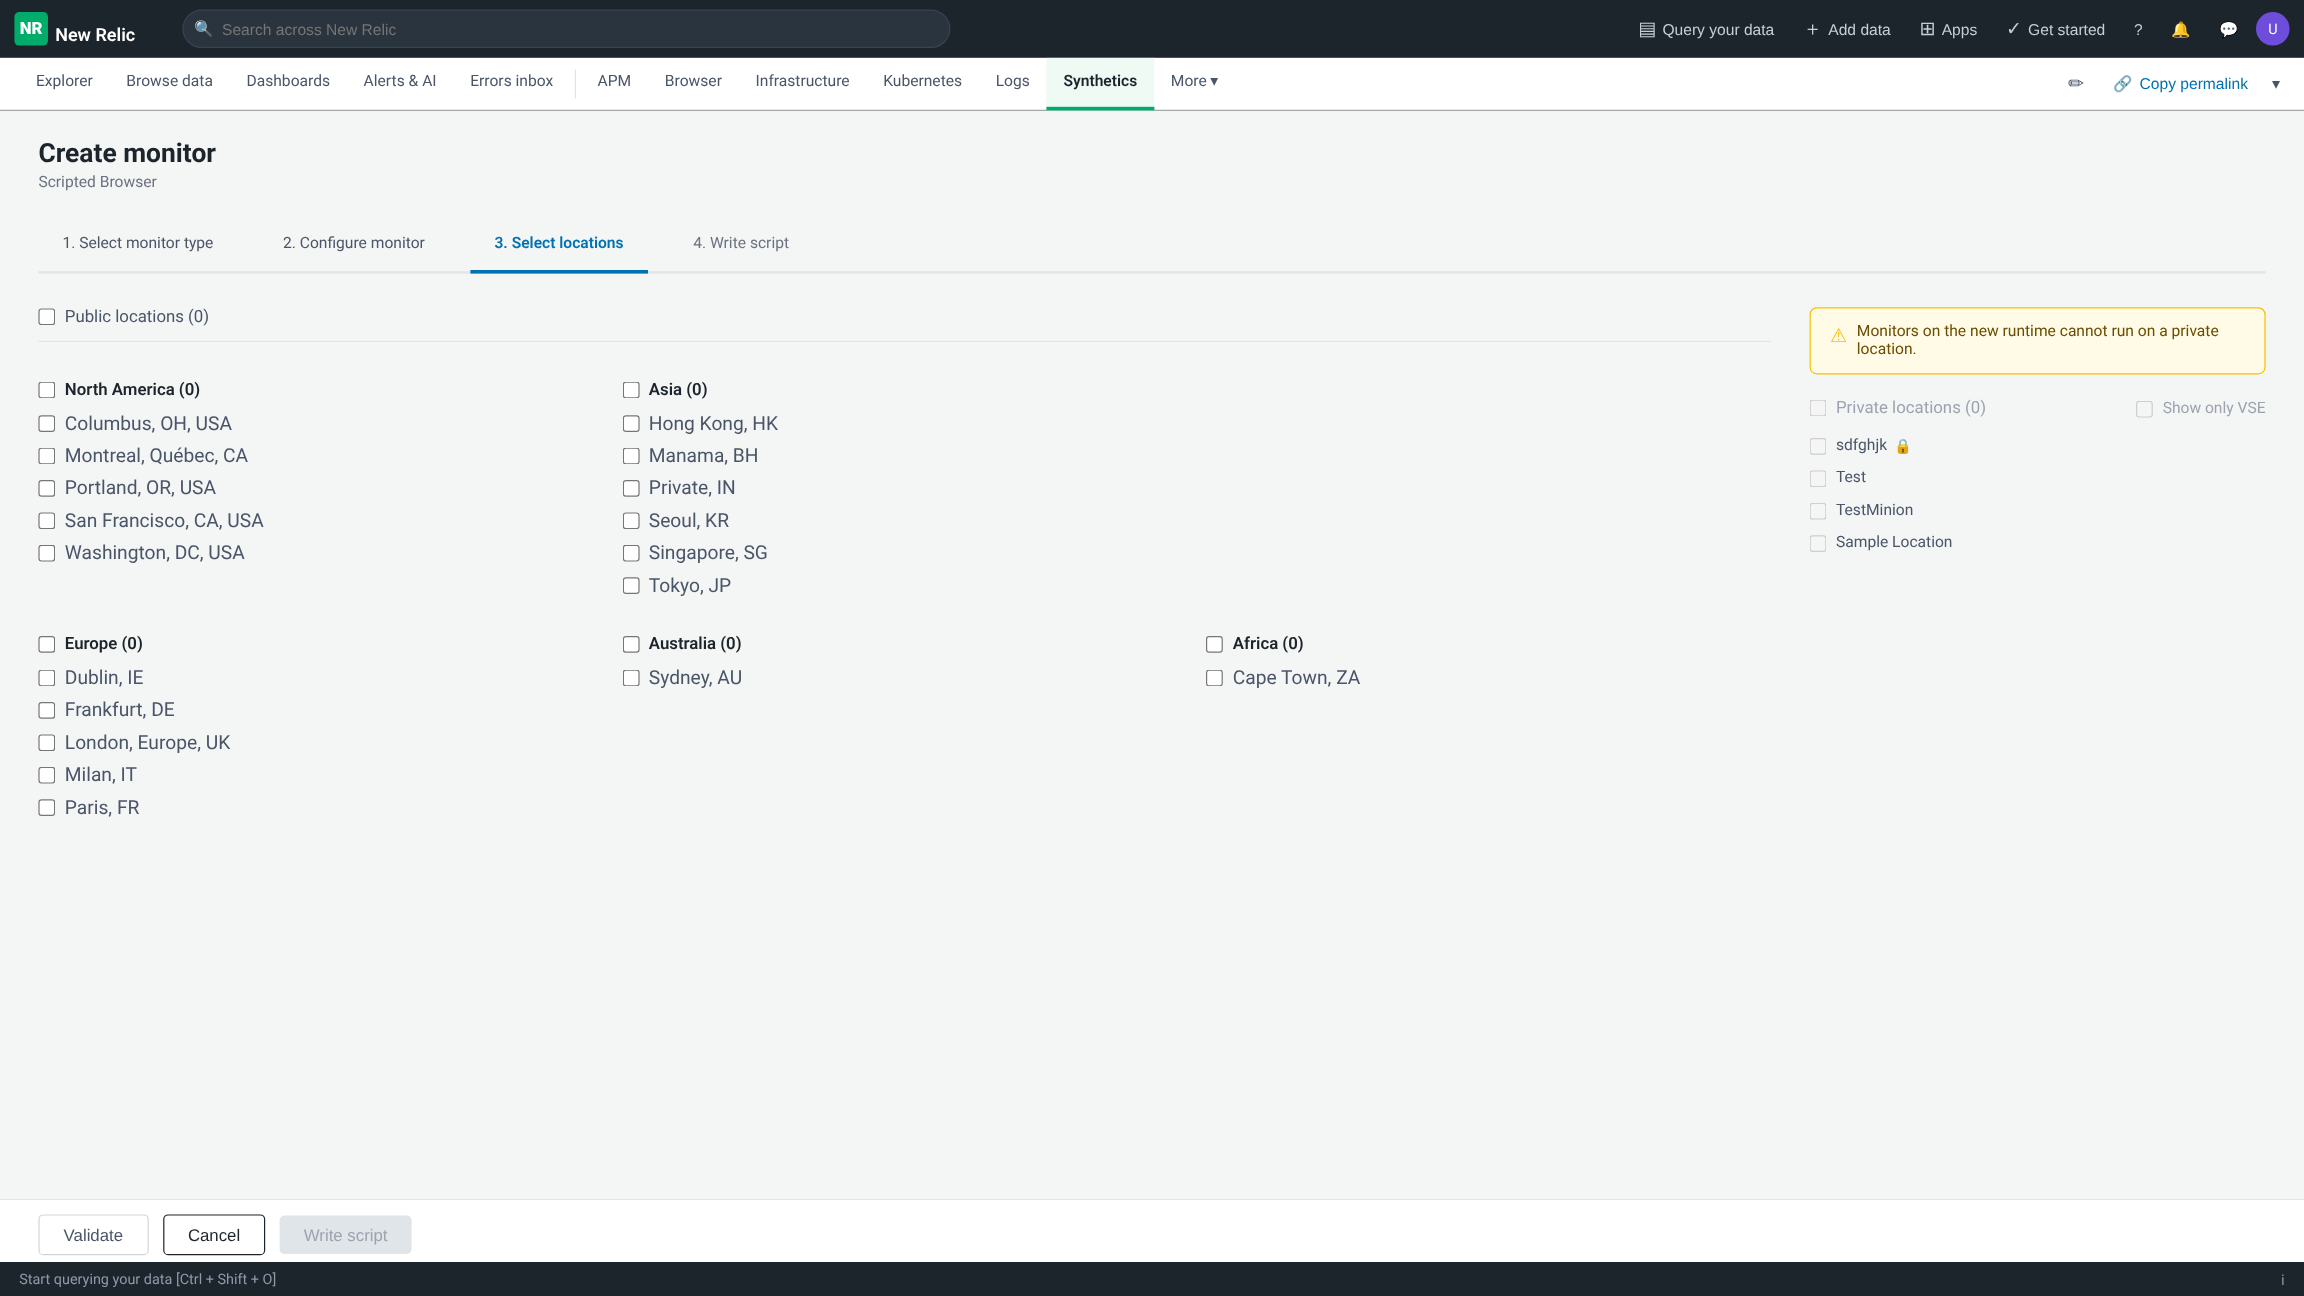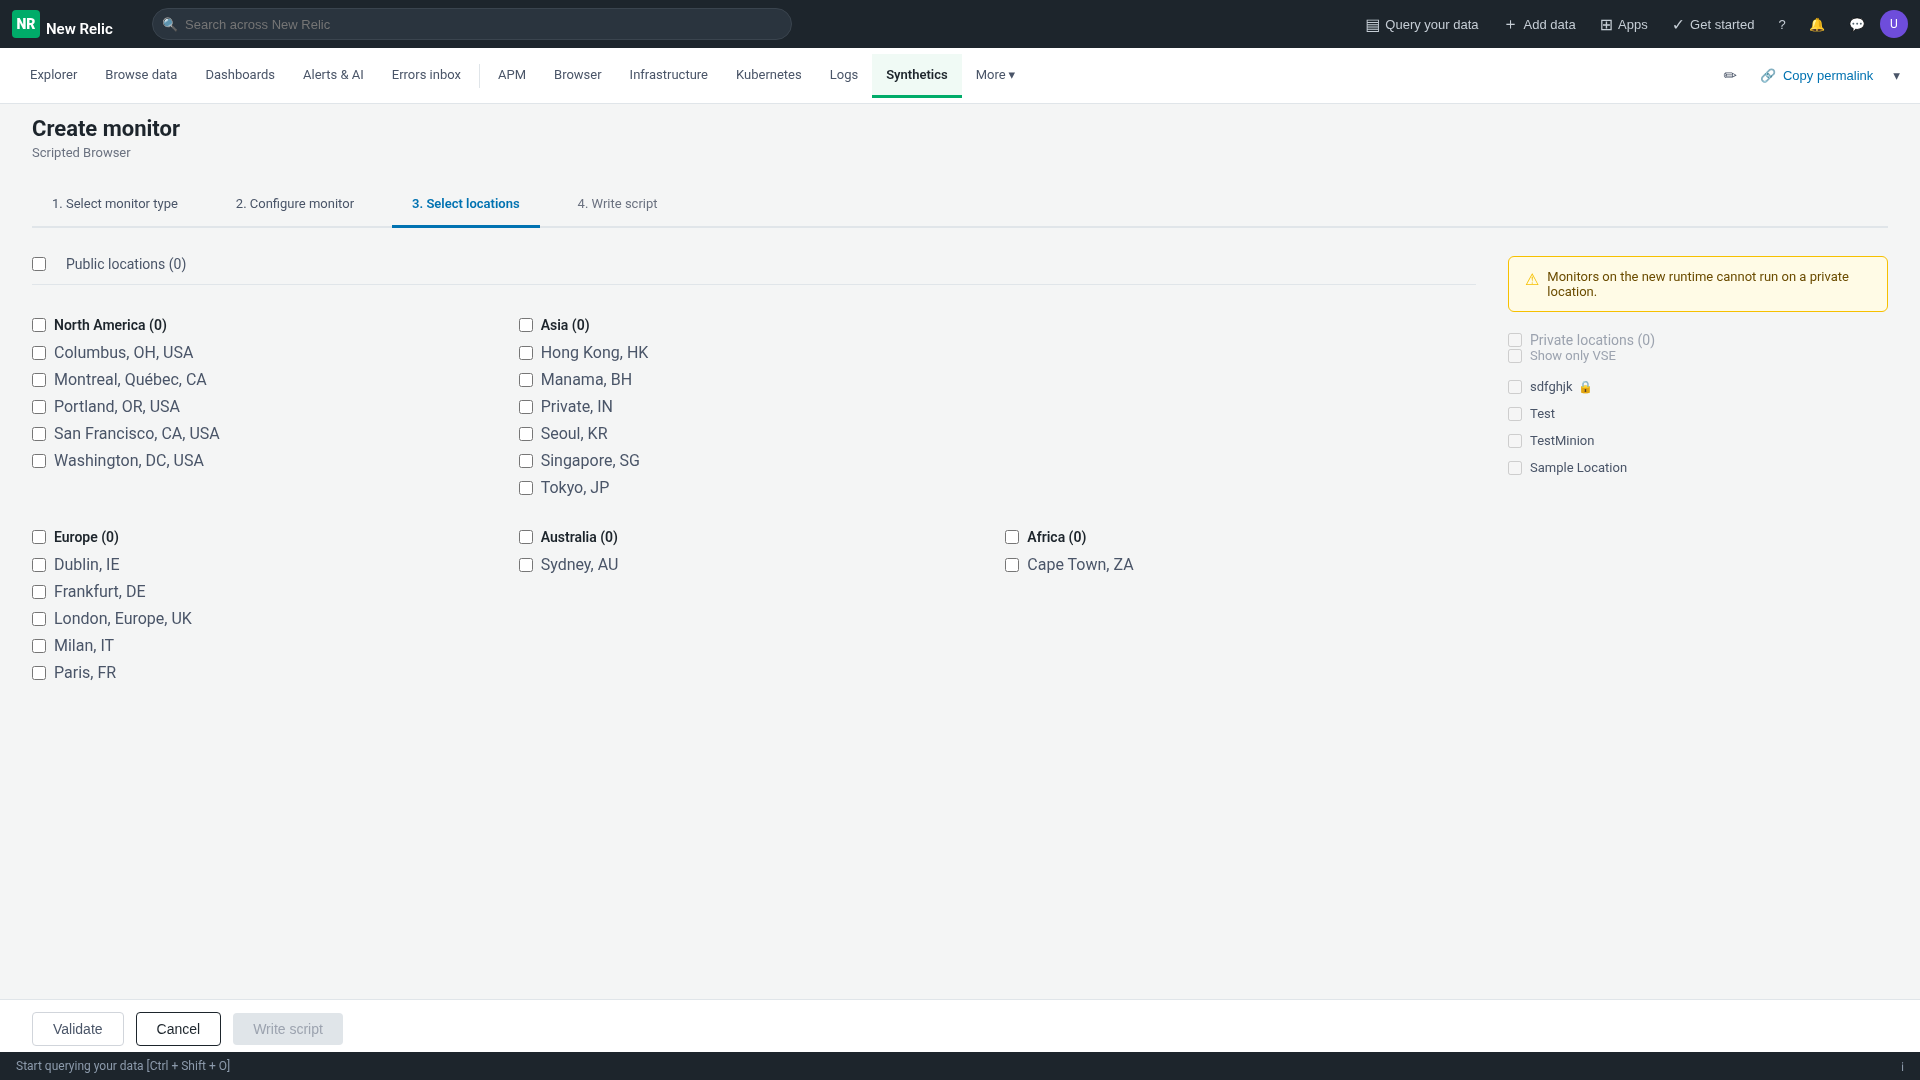--- a/index.html
+++ b/index.html
@@ -14,21 +14,21 @@
     .search-bar { flex: 1; max-width: 640px; margin: 0 12px; }
     .search-bar input { width: 100%; height: 32px; border-radius: 16px; border: 1px solid #3a444e; background: #2a343e; color: #c5cdd5; padding: 0 12px 0 32px; font-size: 13px; outline: none; }
     .search-wrapper { position: relative; }
     .search-wrapper .search-icon-abs { position: absolute; left: 10px; top: 50%; transform: translateY(-50%); color: #8c9aab; font-size: 13px; }
     .top-actions { display: flex; align-items: center; gap: 4px; margin-left: auto; }
     .top-action-btn { display: flex; align-items: center; gap: 5px; color: #c5cdd5; background: none; border: none; cursor: pointer; padding: 6px 10px; border-radius: 4px; font-size: 13px; white-space: nowrap; }
     .top-action-icon { font-size: 16px; }
     .avatar { width: 28px; height: 28px; border-radius: 50%; background: #6e4ddb; display: flex; align-items: center; justify-content: center; color: #fff; font-size: 12px; cursor: pointer; }
 
     
-    .sec-nav { display: flex; align-items: center; background: #fff; height: 56px; padding: 16px 16px; border-bottom: 1px solid #e0e5e9; position: fixed; top: 48px; left: 0; right: 0; z-index: 99; justify-content: flex-end; }
+    .sec-nav { display: flex; align-items: center; background: #fff; height: 44px; padding: 16px 16px; border-bottom: 1px solid #e0e5e9; position: fixed; top: 48px; left: 0; right: 0; z-index: 99; justify-content: flex-end; }
     .sec-nav-items { display: flex; align-items: center; gap: 0; flex: 1; }
     .sec-nav-item { padding: 0 14px; height: 44px; display: flex; align-items: center; cursor: pointer; font-size: 13px; color: #4a5568; white-space: nowrap; border-bottom: 3px solid transparent; }
     .sec-nav-item.active { color: #1d252c; border-bottom: 3px solid #00ac69; font-weight: 600; background: #f0faf5; }
     .sec-nav-divider { width: 1px; height: 24px; background: #e0e5e9; margin: 0 4px; }
     .sec-nav-right { display: flex; align-items: center; gap: 8px; }
     .copy-permalink-btn { display: flex; align-items: center; gap: 6px; color: #0072b1; font-size: 13px; cursor: pointer; background: none; border: none; padding: 4px 8px; border-radius: 4px; }
     .edit-icon-btn { color: #4a5568; cursor: pointer; padding: 4px 8px; border-radius: 4px; border: none; background: none; font-size: 16px; }
     .chevron-btn { color: #4a5568; cursor: pointer; padding: 4px; border: none; background: none; }
 
     
@@ -42,31 +42,31 @@
     .step.active { color: #0072b1; border-bottom: 3px solid #0072b1; font-weight: 600; }
     .step.done { color: #4a5568; }
 
     
     .main-layout { display: flex; gap: 32px; }
     .locations-panel { flex: 1; }
     .private-panel { width: 380px; min-width: 320px; }
 
     
     .public-locations-header { display: flex; align-items: center; gap: 8px; margin-bottom: 16px; padding-bottom: 12px; border-bottom: 1px solid #e0e5e9; }
-    .public-locations-header label { font-size: 14px; color: #4a5568; display: flex; align-items: center; gap: 20px; cursor: pointer; }
+    .public-locations-header label { font-size: 14px; color: #4a5568; display: flex; align-items: center; gap: 8px; cursor: pointer; }
     .region-header { display: flex; align-items: center; gap: 8px; margin-bottom: 10px; margin-top: 16px; }
     .region-header label { font-size: 14px; font-weight: 600; color: #1d252c; display: flex; align-items: center; gap: 8px; cursor: pointer; }
     .location-item { display: flex; align-items: center; gap: 8px; margin-bottom: 8px; }
     .location-item label { font-size: 16px; color: #4a5568; cursor: pointer; }
     input[type="checkbox"] { width: 14px; height: 14px; cursor: pointer; accent-color: #0072b1; }
 
     
     .private-notice { background: #fffbe6; border: 1px solid #f6c000; border-radius: 6px; padding: 12px 16px; display: flex; align-items: flex-start; gap: 8px; margin-bottom: 20px; font-size: 13px; color: #6b4c00; }
     .private-notice .notice-icon { color: #f6c000; font-size: 16px; margin-top: 1px; }
-    .private-locations-header { display: flex; align-items: flex-start; justify-content: space-between; margin-bottom: 16px; flex-direction: column; }
+    .private-locations-header { display: flex; align-items: flex-end; justify-content: space-between; margin-bottom: 16px; }
     .private-loc-label { display: flex; align-items: center; gap: 8px; font-size: 14px; color: #9ca3af; }
     .show-vse { display: flex; align-items: center; gap: 8px; font-size: 13px; color: #9ca3af; }
     .private-location-item { display: flex; align-items: center; gap: 8px; margin-bottom: 12px; }
     .private-location-item label { font-size: 13px; color: #4a5568; display: flex; align-items: center; gap: 6px; cursor: pointer; }
     .lock-icon { font-size: 12px; color: #6b7280; }
 
     
     .bottom-bar { position: fixed; bottom: 0; left: 0; right: 0; background: #fff; border-top: 1px solid #e0e5e9; padding: 12px 32px; display: flex; align-items: center; gap: 12px; }
     .btn-validate { background: none; border: 1px solid #d1d5db; color: #4a5568; padding: 8px 20px; border-radius: 4px; cursor: pointer; font-size: 14px; }
     .btn-cancel { background: #fff; border: 1px solid #1d252c; color: #1d252c; padding: 8px 20px; border-radius: 4px; cursor: pointer; font-size: 14px; font-weight: 500; }

